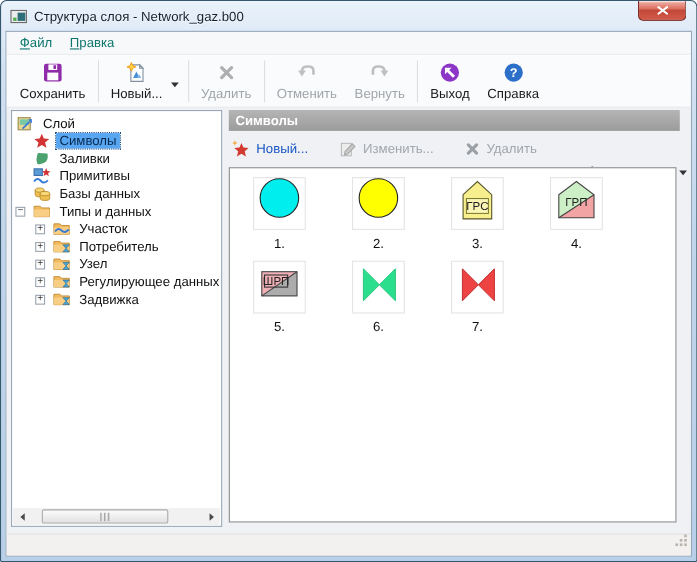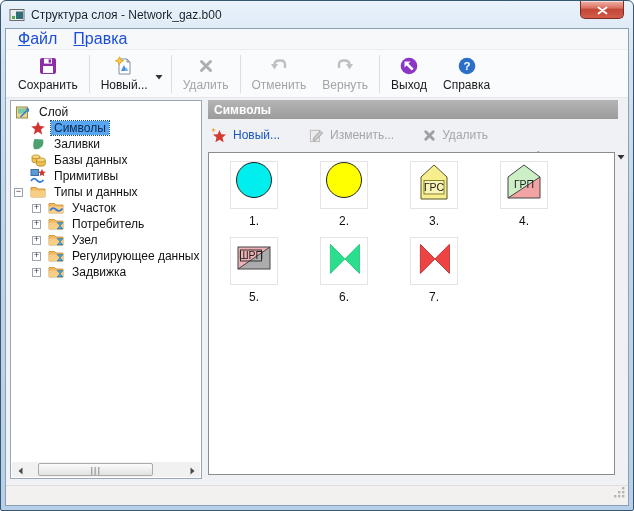--- a/index.html
+++ b/index.html
@@ -21,21 +21,21 @@
     display:flex; align-items:center; justify-content:center;
     box-shadow:inset 0 1px 0 rgba(255,255,255,0.55);
   }
 
   .client {
     position:absolute; left:4px; right:4px; top:27px; bottom:4px;
     background:#F3F4F6; border:1px solid #8AA0B4;
   }
 
   .menubar { height:21px; background:#F7F8F9; display:flex; align-items:center; padding-left:4px; border-bottom:1px solid #ECEDEF; }
-  .menu-item { font-size:16px; color:#1d4ed8; padding:2px 8px; cursor:default; }
+  .menu-item { font-size:12px; color:#0f766e; padding:2px 8px; cursor:default; }
   .menu-item::first-letter { text-decoration:underline; }
 
   .toolbar { height:48px; background:#FAFBFC; display:flex; align-items:center; padding-left:4px; border-bottom:1px solid #E4E6E8; }
   .tb-btn { display:flex; flex-direction:column; align-items:center; justify-content:center; gap:2px; height:44px; padding:2px 8px; font-size:12px; color:#1B1B1B; position:relative; }
   .tb-btn.disabled .tb-lbl { color:#A0A5AA; }
   .tb-ico { height:20px; display:flex; align-items:center; justify-content:center; }
   .tb-sep { width:1px; height:38px; background:#DCDEE0; margin:0 3px; }
   .tb-btn.new { padding-right:20px; }
   .tb-caret { position:absolute; right:5px; top:17px; }
 
@@ -221,40 +221,40 @@
                 <svg width="16" height="16" viewBox="0 0 16 16">
                   <path d="M4.5 3 L13 3.5 Q14.2 7.5 12 10.5 Q9 14 4 13 Q2.2 8.5 4.5 3 Z" fill="#4BA26E"></path>
                 </svg>
               </span>
               <span class="t-label">Заливки</span>
             </div>
             <div class="tree-row">
               <span class="t-slot"></span>
               <span class="t-ico">
                 <svg width="16" height="16" viewBox="0 0 16 16">
+                  <rect x="1" y="1.5" width="7.5" height="6" fill="#5B9BD5" stroke="#3A6EA8"></rect>
+                  <path d="M12 0.8 L13.1 3.4 L15.8 3.7 L13.7 5.5 L14.4 8.2 L12 6.7 L9.6 8.2 L10.3 5.5 L8.2 3.7 L10.9 3.4 Z" fill="#D23434"></path>
+                  <path d="M1 13 C3 10, 5 10, 7 12.3 C9 14.6, 11 14.6, 13.5 12" fill="none" stroke="#3A7BD5" stroke-width="1.8"></path>
+                </svg>
+              </span>
+              <span class="t-label">Примитивы</span>
+            </div>
+            <div class="tree-row">
+              <span class="t-slot"></span>
+              <span class="t-ico">
+                <svg width="16" height="16" viewBox="0 0 16 16">
                   <g stroke="#B88A28" stroke-width="0.8">
                     <path d="M2 4.8 L2 9 a4 1.9 0 0 0 8 0 L10 4.8 Z" fill="#EFC050"></path>
                     <ellipse cx="6" cy="4.8" rx="4" ry="1.9" fill="#F7D878"></ellipse>
                     <path d="M6.5 8 L6.5 12.2 a4.4 2 0 0 0 8.8 0 L15.3 8 Z" fill="#EFC050"></path>
                     <ellipse cx="10.9" cy="8" rx="4.4" ry="2" fill="#F7D878"></ellipse>
                   </g>
                 </svg>
               </span>
               <span class="t-label">Базы данных</span>
-            </div>
-            <div class="tree-row">
-              <span class="t-slot"></span>
-              <span class="t-ico">
-                <svg width="16" height="16" viewBox="0 0 16 16">
-                  <rect x="1" y="1.5" width="7.5" height="6" fill="#5B9BD5" stroke="#3A6EA8"></rect>
-                  <path d="M12 0.8 L13.1 3.4 L15.8 3.7 L13.7 5.5 L14.4 8.2 L12 6.7 L9.6 8.2 L10.3 5.5 L8.2 3.7 L10.9 3.4 Z" fill="#D23434"></path>
-                  <path d="M1 13 C3 10, 5 10, 7 12.3 C9 14.6, 11 14.6, 13.5 12" fill="none" stroke="#3A7BD5" stroke-width="1.8"></path>
-                </svg>
-              </span>
-              <span class="t-label">Примитивы</span>
             </div>
             <div class="tree-row">
               <span class="t-slot">
                 <span class="t-toggle">−</span>
               </span>
               <span class="t-ico">
                 <svg width="16" height="16" viewBox="0 0 16 16">
                   <path d="M1 3.5 L6.5 3.5 L8 5 L15 5 L15 13 L1 13 Z" fill="#F2B95E" stroke="#C08A30" stroke-width="0.8"></path>
                   <path d="M1 6.5 L15 6.5 L15 13 L1 13 Z" fill="#F8CE85"></path>
                 </svg>

